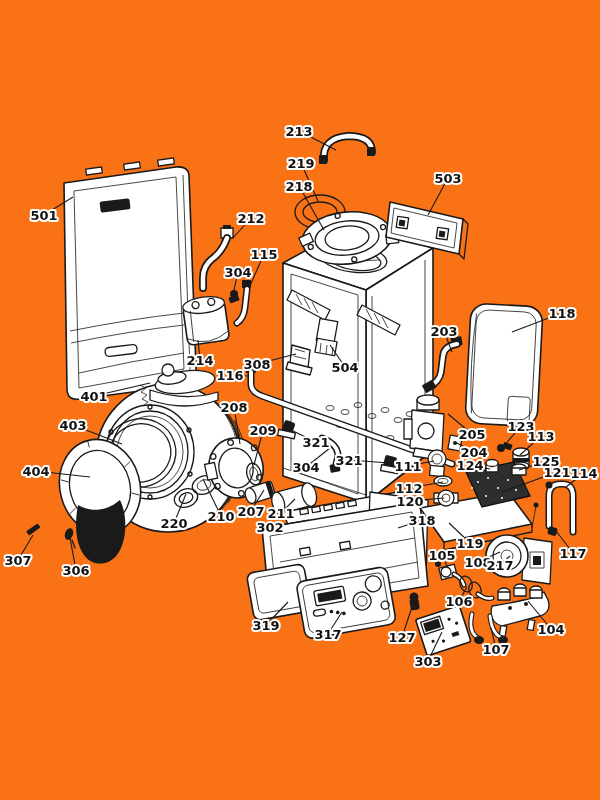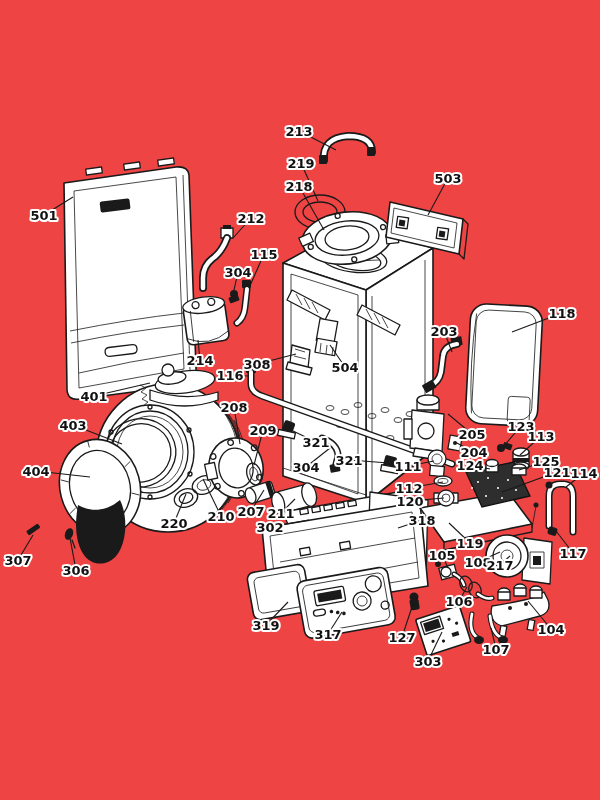--- a/index.html
+++ b/index.html
@@ -1,16 +1,16 @@
 <!DOCTYPE html>
 <html><head>
 <meta charset="utf-8">
 <style>
   html,body{margin:0;padding:0;background:#ffffff;}
-  .page{position:relative;width:600px;height:800px;background:#ef4444;overflow:hidden;
+  .page{position:relative;width:600px;height:800px;background:#f97316;overflow:hidden;
         font-family:"Liberation Sans",sans-serif;}
   svg{display:block;}
   .ln{fill:none;stroke:#1a1a1a;stroke-width:1.3;stroke-linejoin:round;stroke-linecap:round;}
   .thin{fill:none;stroke:#1a1a1a;stroke-width:0.8;stroke-linejoin:round;}
   .wh{fill:#ffffff;stroke:#1a1a1a;stroke-width:1.3;stroke-linejoin:round;}
   .wh2{fill:#ffffff;stroke:#1a1a1a;stroke-width:1.6;stroke-linejoin:round;}
   .dk{fill:#1a1a1a;stroke:none;}
   .leader{stroke:#1a1a1a;stroke-width:1.1;fill:none;}
   .callout{font-family:"DejaVu Sans","Liberation Sans",sans-serif;font-size:13px;font-weight:bold;
            fill:#111;text-anchor:middle;paint-order:stroke;stroke:#ffffff;stroke-width:4px;

